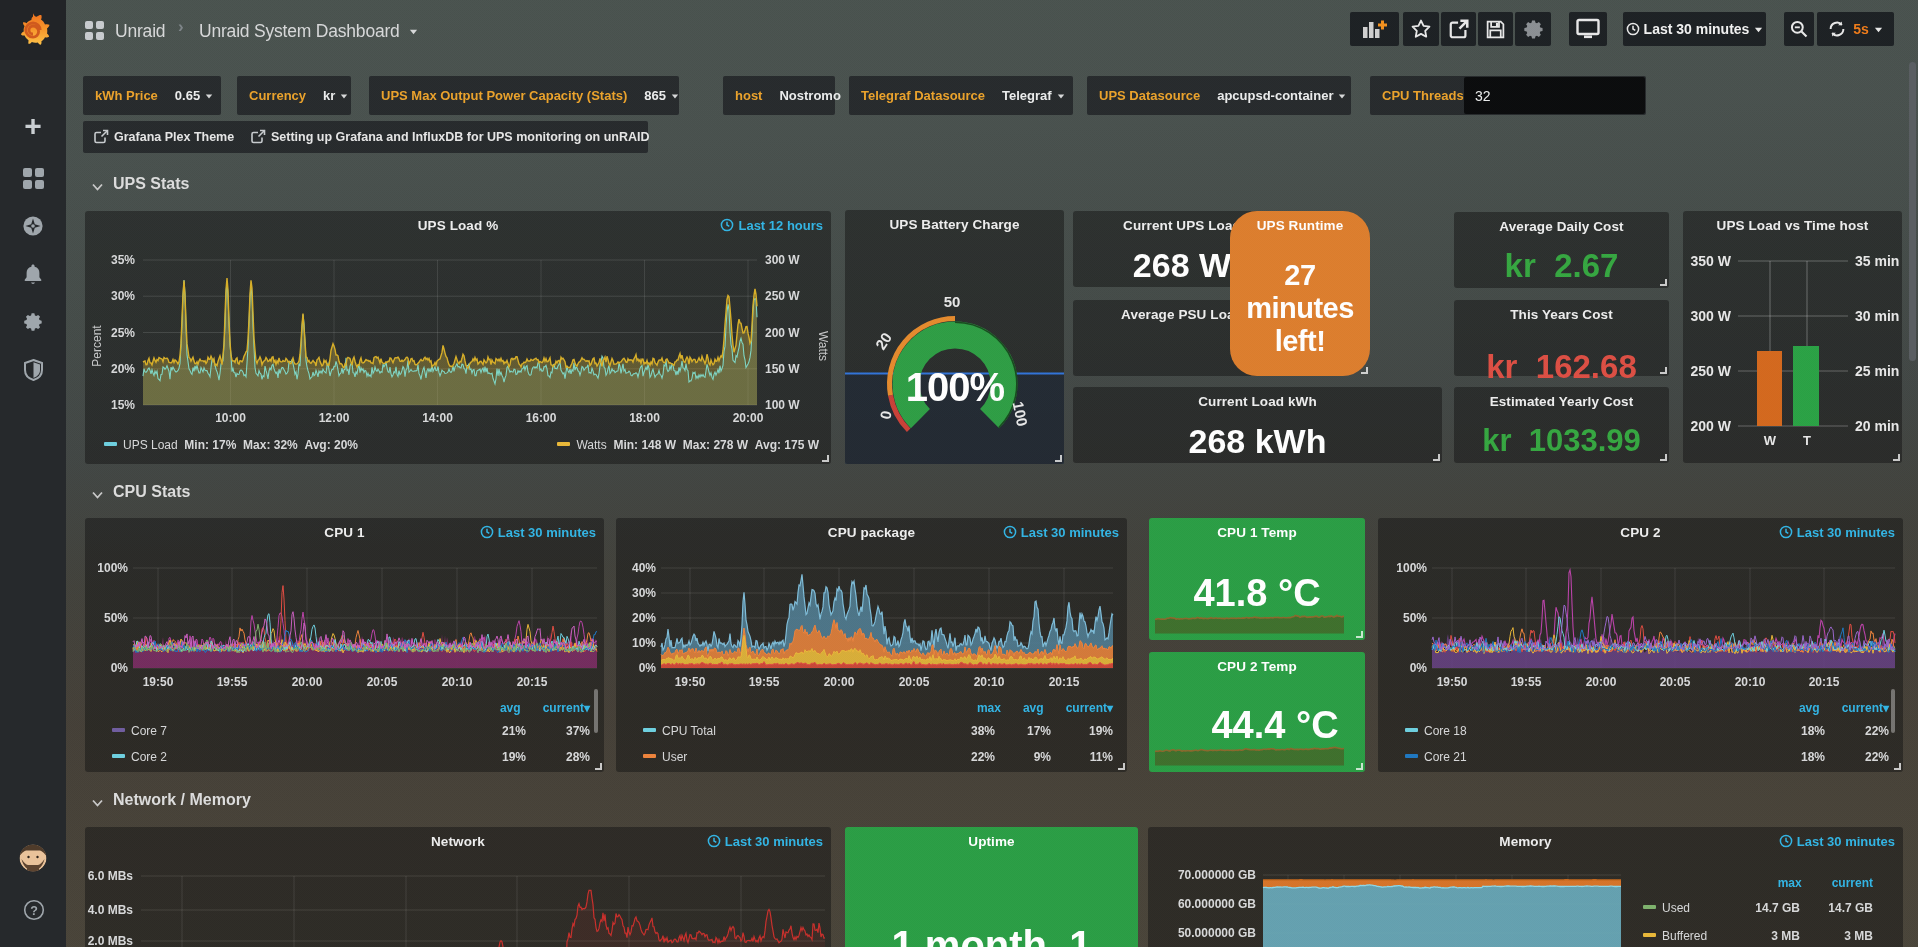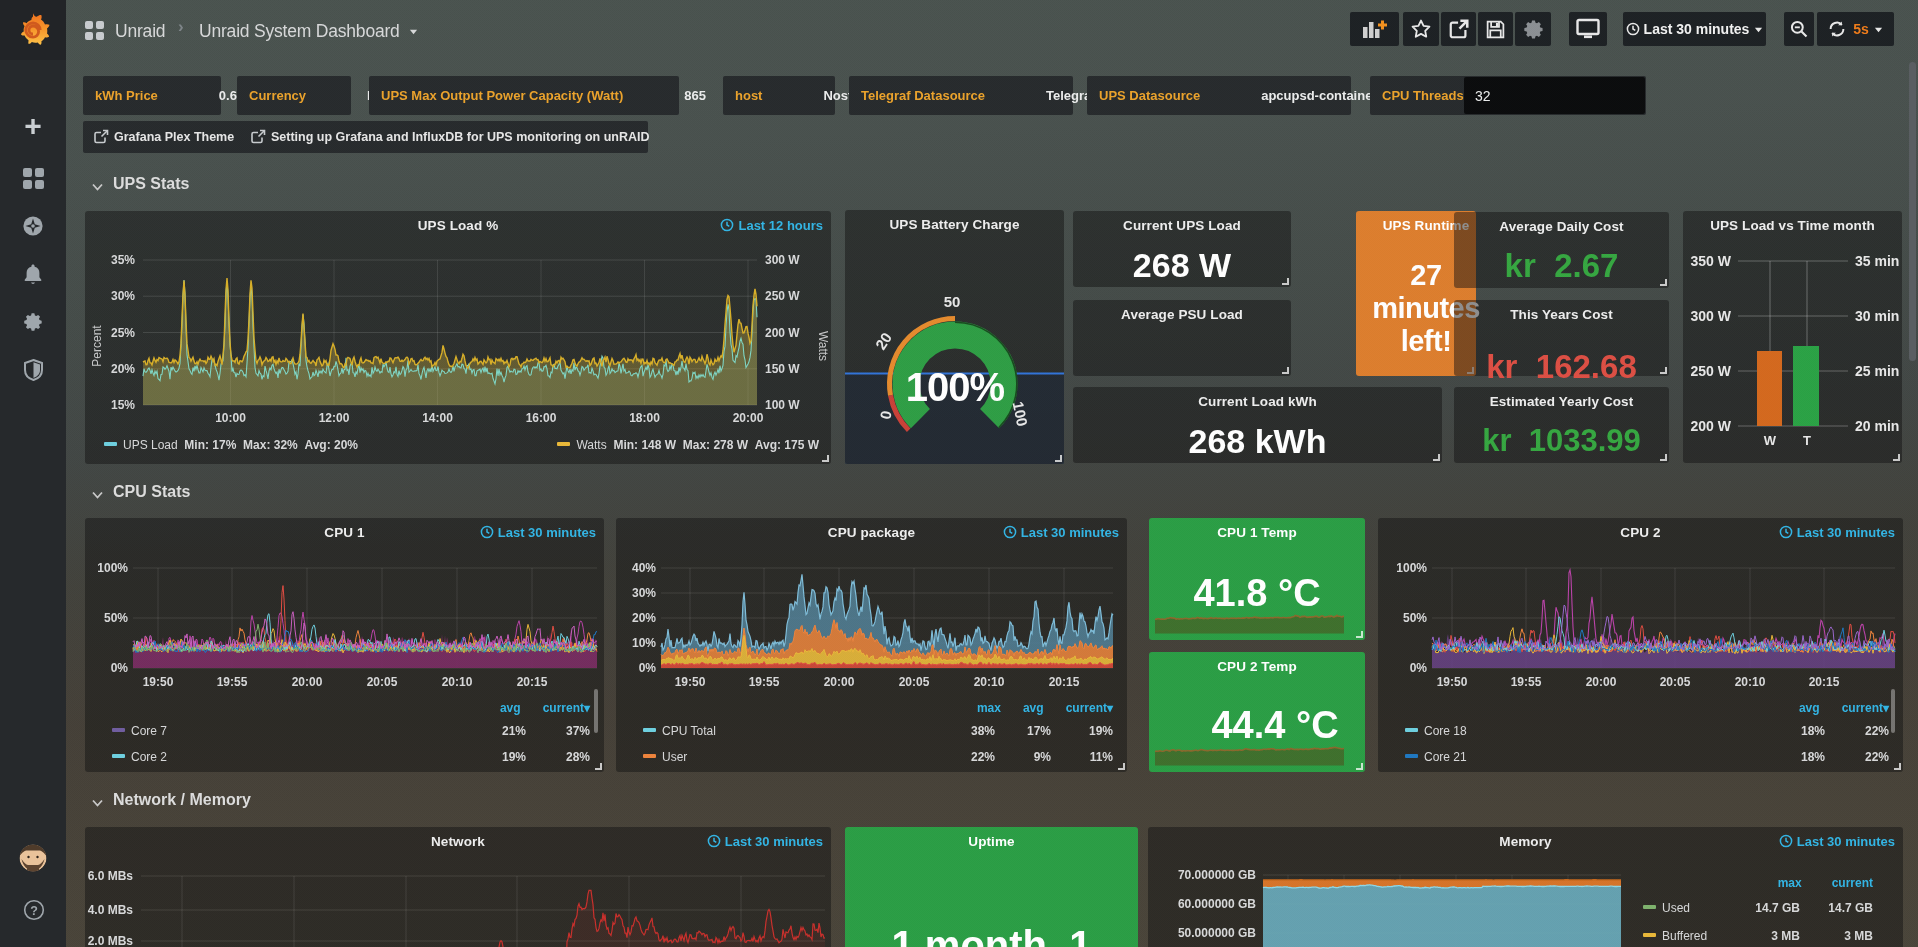--- a/index.html
+++ b/index.html
@@ -9,21 +9,21 @@
   background-size:2px 2px; }
 #sidebar { position:absolute; left:0; top:0; width:66px; height:947px; background:#26292c; z-index:5; }
 .panel { position:absolute; background:rgba(17,17,16,0.47); border-radius:3px; }
 .gpanel { position:absolute; background:#2b9e45; border-radius:3px; color:#fff; }
 .opanel { position:absolute; background:#dd7e2e; border-radius:3px; color:#fff; }
 .corner { position:absolute; right:2px; bottom:2px; width:7px; height:7px;
   border-right:2px solid rgba(255,255,255,0.75); border-bottom:2px solid rgba(255,255,255,0.75); }
 .ptitle { position:absolute; top:7px; left:0; text-align:center; font-size:13.5px; font-weight:bold; color:#eeeeee; letter-spacing:0.1px;}
 .plink { position:absolute; top:7px; right:8px; font-size:13px; font-weight:bold; color:#33b5e5; }
 .statval { position:absolute; left:0; width:100%; text-align:center; font-weight:bold; line-height:40px; }
-.vbox { position:absolute; height:39px; top:76px; background:#272b2d; border-radius:2px; display:flex; align-items:center; font-size:13px; font-weight:bold; white-space:nowrap;gap:44px; }
+.vbox { position:absolute; height:39px; top:76px; background:#272b2d; border-radius:2px; display:flex; align-items:center; font-size:13px; font-weight:bold; white-space:nowrap; }
 .vlabel { color:#eca32c; padding:0 17px 0 12px; }
 .vval { color:#eceded; }
 .tbtn { position:absolute; top:12px; height:34px; background:#1d2124; border-radius:2px; display:flex; align-items:center; justify-content:center; }
 .sechead { position:absolute; font-size:16px; font-weight:bold; color:#dddddd; }
 .leg { position:absolute; font-size:12px; font-weight:bold; color:#d8d9da; }
 .lhead { color:#33b5e5; }
 .ldash { display:inline-block; width:13px; height:4px; border-radius:1px; vertical-align:3px; margin-right:6px; }
 .lnum { display:inline-block; text-align:right; }
 </style></head><body>
 <div id="sidebar">
@@ -161,21 +161,21 @@
     </svg>
   </div>
 <div class="vbox" style="left:237px;width:114px">
     <span class="vlabel">Currency</span>
     <span class="vval">kr</span>
     <svg width="8" height="8" viewBox="0 0 10 10" style="vertical-align:1px;margin-left:5px">
       <path d="M1 3 5 8 9 3Z" fill="#d8d9da"></path>
     </svg>
   </div>
 <div class="vbox" style="left:369px;width:310px">
-    <span class="vlabel">UPS Max Output Power Capacity (Watt)</span>
+    <span class="vlabel">UPS Max Output Power Capacity (Stats)</span>
     <span class="vval">865</span>
     <svg width="8" height="8" viewBox="0 0 10 10" style="vertical-align:1px;margin-left:5px">
       <path d="M1 3 5 8 9 3Z" fill="#d8d9da"></path>
     </svg>
   </div>
 <div class="vbox" style="left:723px;width:112px">
     <span class="vlabel">host</span>
     <span class="vval">Nostromo</span>
     <svg width="8" height="8" viewBox="0 0 10 10" style="vertical-align:1px;margin-left:5px">
       <path d="M1 3 5 8 9 3Z" fill="#d8d9da"></path>
@@ -282,41 +282,41 @@
   </div>
 <div class="panel" style="left:1073px;top:300px;width:218px;height:76px;">
     <div class="ptitle" style="width:218px">Average PSU Load</div>
     <div class="corner"></div>
   </div>
 <div class="panel" style="left:1073px;top:387px;width:369px;height:76px;">
     <div class="ptitle" style="width:369px">Current Load kWh</div>
     <div class="statval" style="color:#ffffff;font-size:34px;top:34px">268 kWh</div>
     <div class="corner"></div>
   </div>
-<div class="opanel" style="left:1356px;top:211px;width:120px;height:165px;">
+<div class="opanel" style="left:1230px;top:211px;width:140px;height:165px;border-radius:27px;">
     <div class="ptitle" style="width:140px;color:#fff">UPS Runtime</div>
     <div style="position:absolute;top:48px;width:140px;text-align:center;font-size:29px;font-weight:bold;line-height:33px;color:#fff;letter-spacing:-0.5px">27 minutes left!</div>
     <div class="corner"></div>
   </div>
 <div class="panel" style="left:1454px;top:212px;width:215px;height:76px;">
     <div class="ptitle" style="width:215px">Average Daily Cost</div>
     <div class="statval" style="color:#36a741;font-size:33px;top:34px">kr&nbsp;&nbsp;2.67</div>
     <div class="corner"></div>
   </div>
 <div class="panel" style="left:1454px;top:300px;width:215px;height:76px;">
     <div class="ptitle" style="width:215px">This Years Cost</div>
     <div class="statval" style="color:#dd4f44;font-size:33px;top:47px">kr&nbsp;&nbsp;162.68</div>
     <div class="corner"></div>
   </div>
 <div class="panel" style="left:1454px;top:387px;width:215px;height:76px;">
     <div class="ptitle" style="width:215px">Estimated Yearly Cost</div>
     <div class="statval" style="color:#36a741;font-size:31px;top:34px">kr&nbsp;&nbsp;1033.99</div>
     <div class="corner"></div>
   </div>
-<div class="panel" style="left:1683px;top:211px;width:219px;height:252px;"><div class="ptitle" style="width:219px">UPS Load vs Time month</div><svg width="219" height="252" viewBox="0 0 219 252">
+<div class="panel" style="left:1683px;top:211px;width:219px;height:252px;"><div class="ptitle" style="width:219px">UPS Load vs Time host</div><svg width="219" height="252" viewBox="0 0 219 252">
       <line x1="55" y1="50" x2="165" y2="50" stroke="rgba(255,255,255,0.28)" stroke-width="1"></line>
       <text x="48" y="55" fill="#e8e8e8" font-size="14" font-weight="bold" text-anchor="end">350 W</text>
       <text x="172" y="55" fill="#e8e8e8" font-size="14" font-weight="bold" text-anchor="start">35 min</text>
       <line x1="55" y1="105" x2="165" y2="105" stroke="rgba(255,255,255,0.28)" stroke-width="1"></line>
       <text x="48" y="110" fill="#e8e8e8" font-size="14" font-weight="bold" text-anchor="end">300 W</text>
       <text x="172" y="110" fill="#e8e8e8" font-size="14" font-weight="bold" text-anchor="start">30 min</text>
       <line x1="55" y1="160" x2="165" y2="160" stroke="rgba(255,255,255,0.28)" stroke-width="1"></line>
       <text x="48" y="165" fill="#e8e8e8" font-size="14" font-weight="bold" text-anchor="end">250 W</text>
       <text x="172" y="165" fill="#e8e8e8" font-size="14" font-weight="bold" text-anchor="start">25 min</text>
       <line x1="55" y1="215" x2="165" y2="215" stroke="rgba(255,255,255,0.28)" stroke-width="1"></line>

